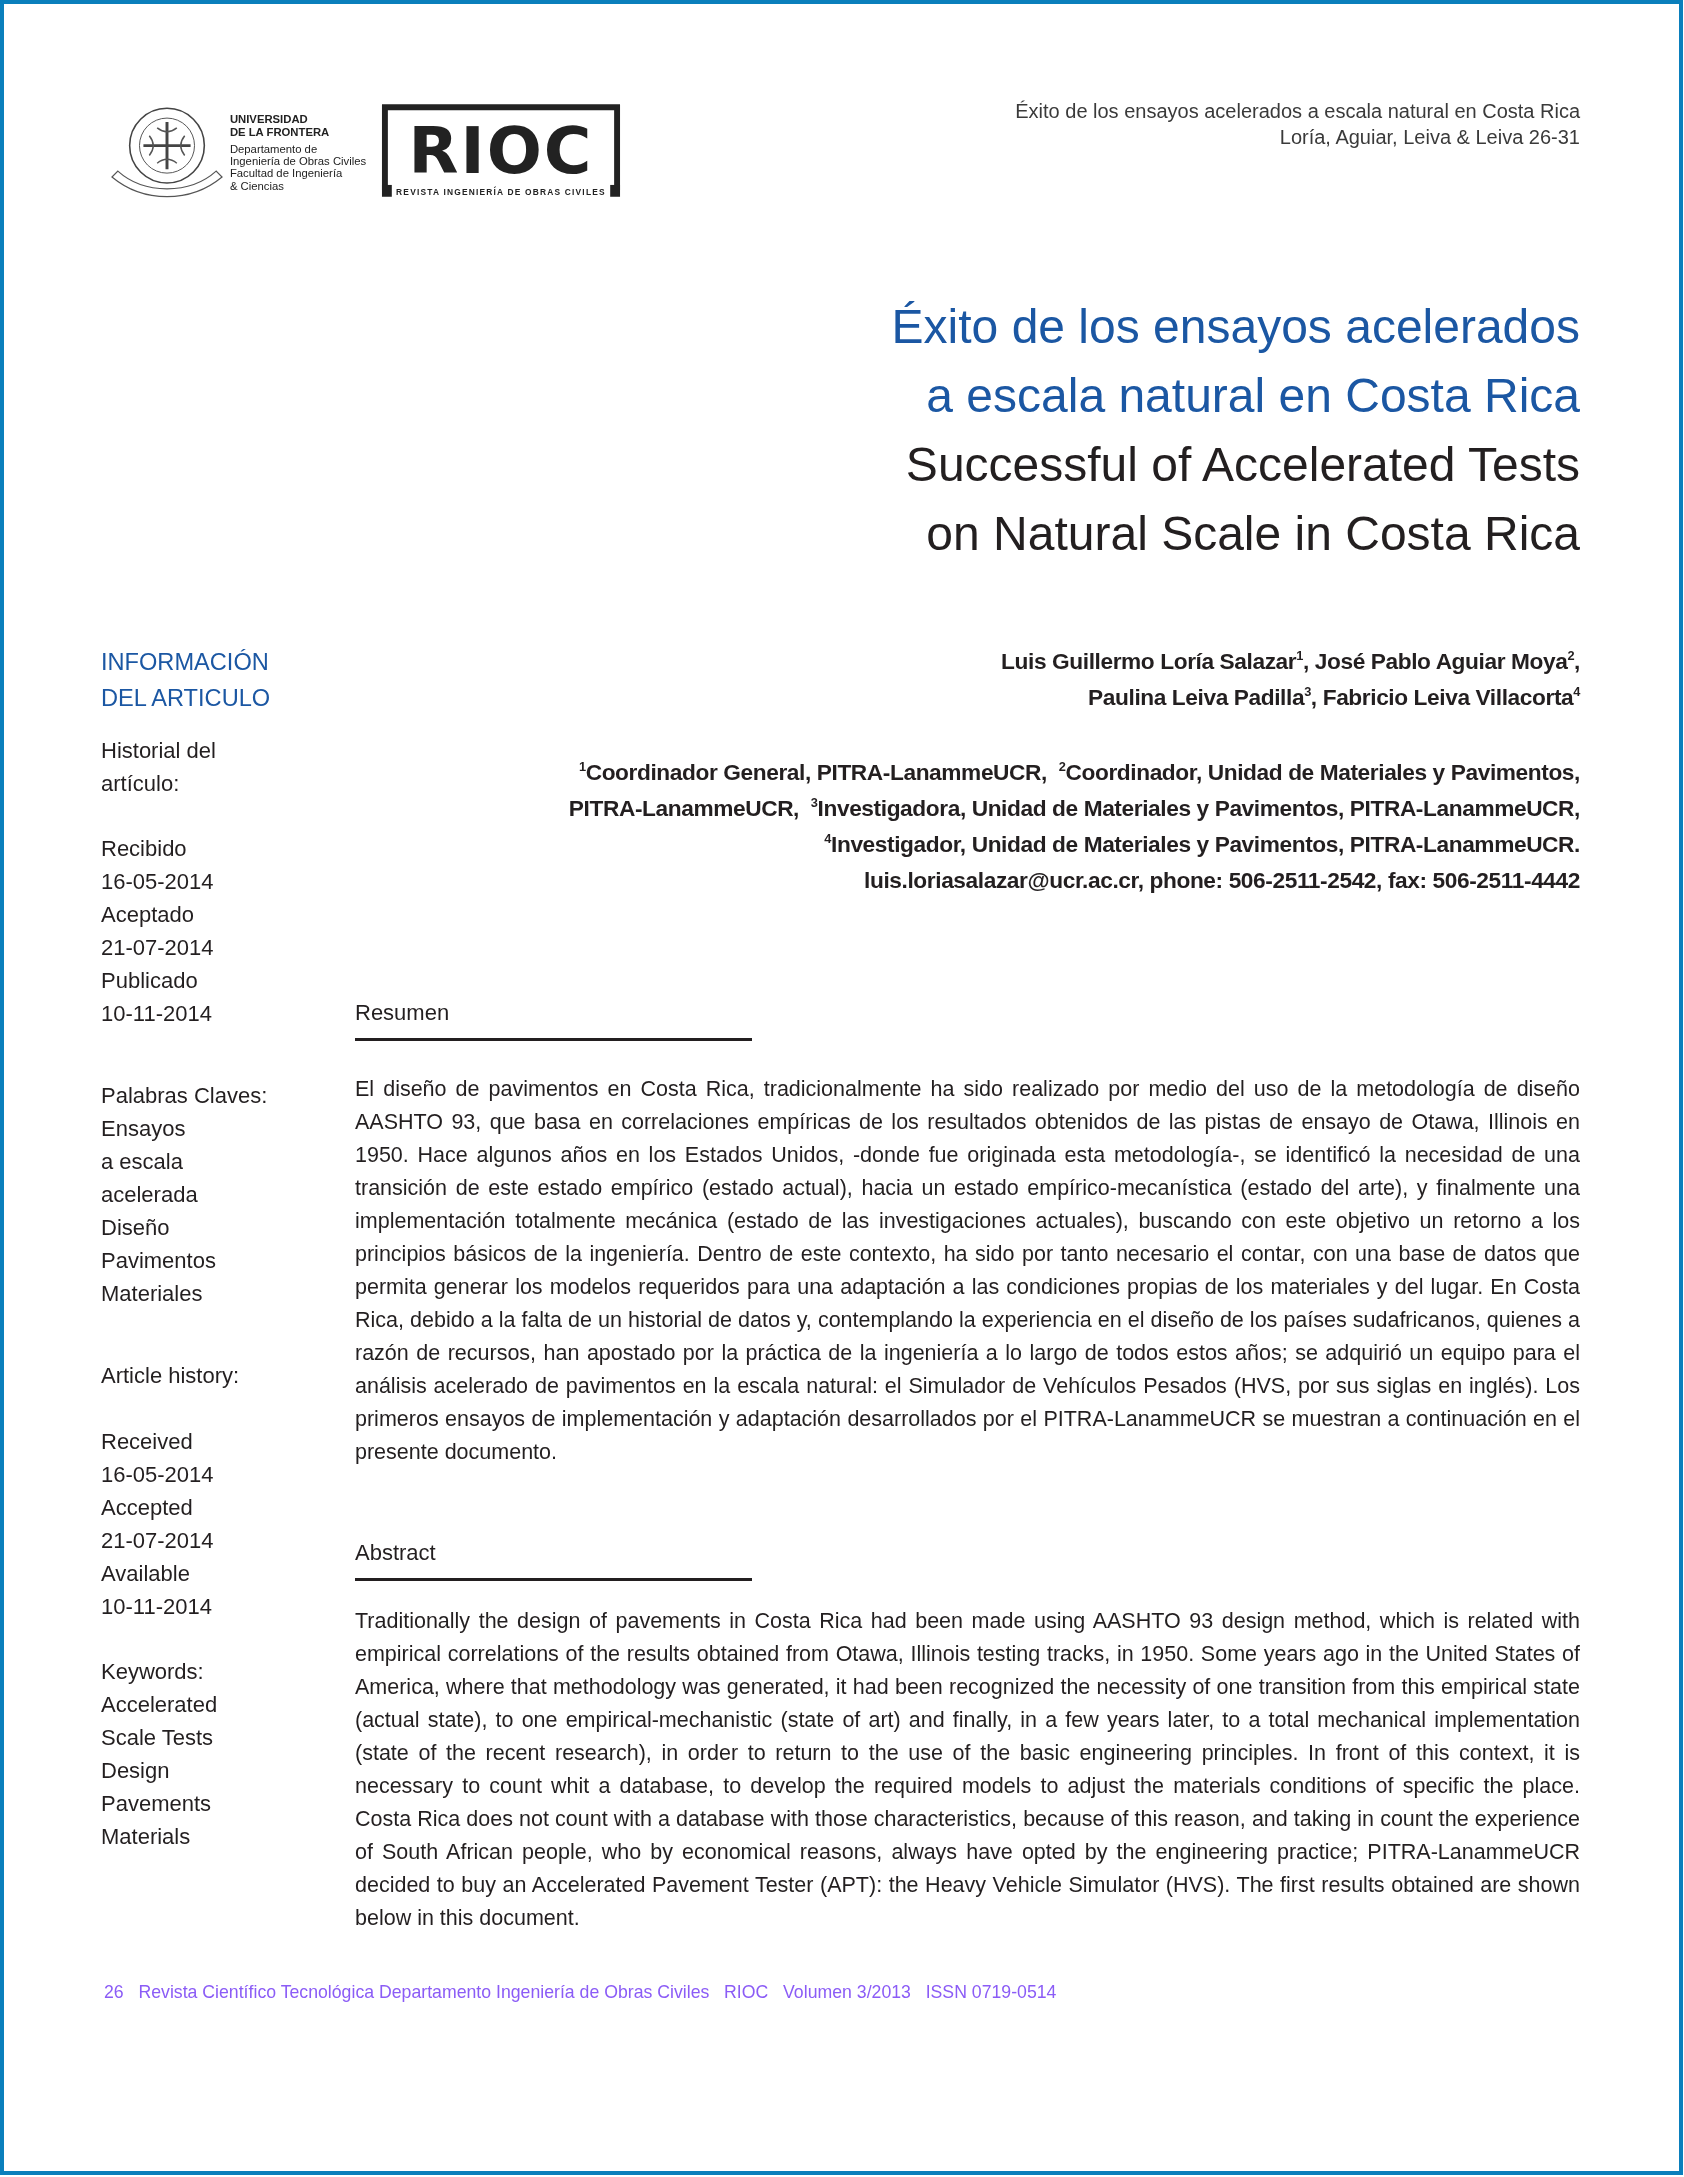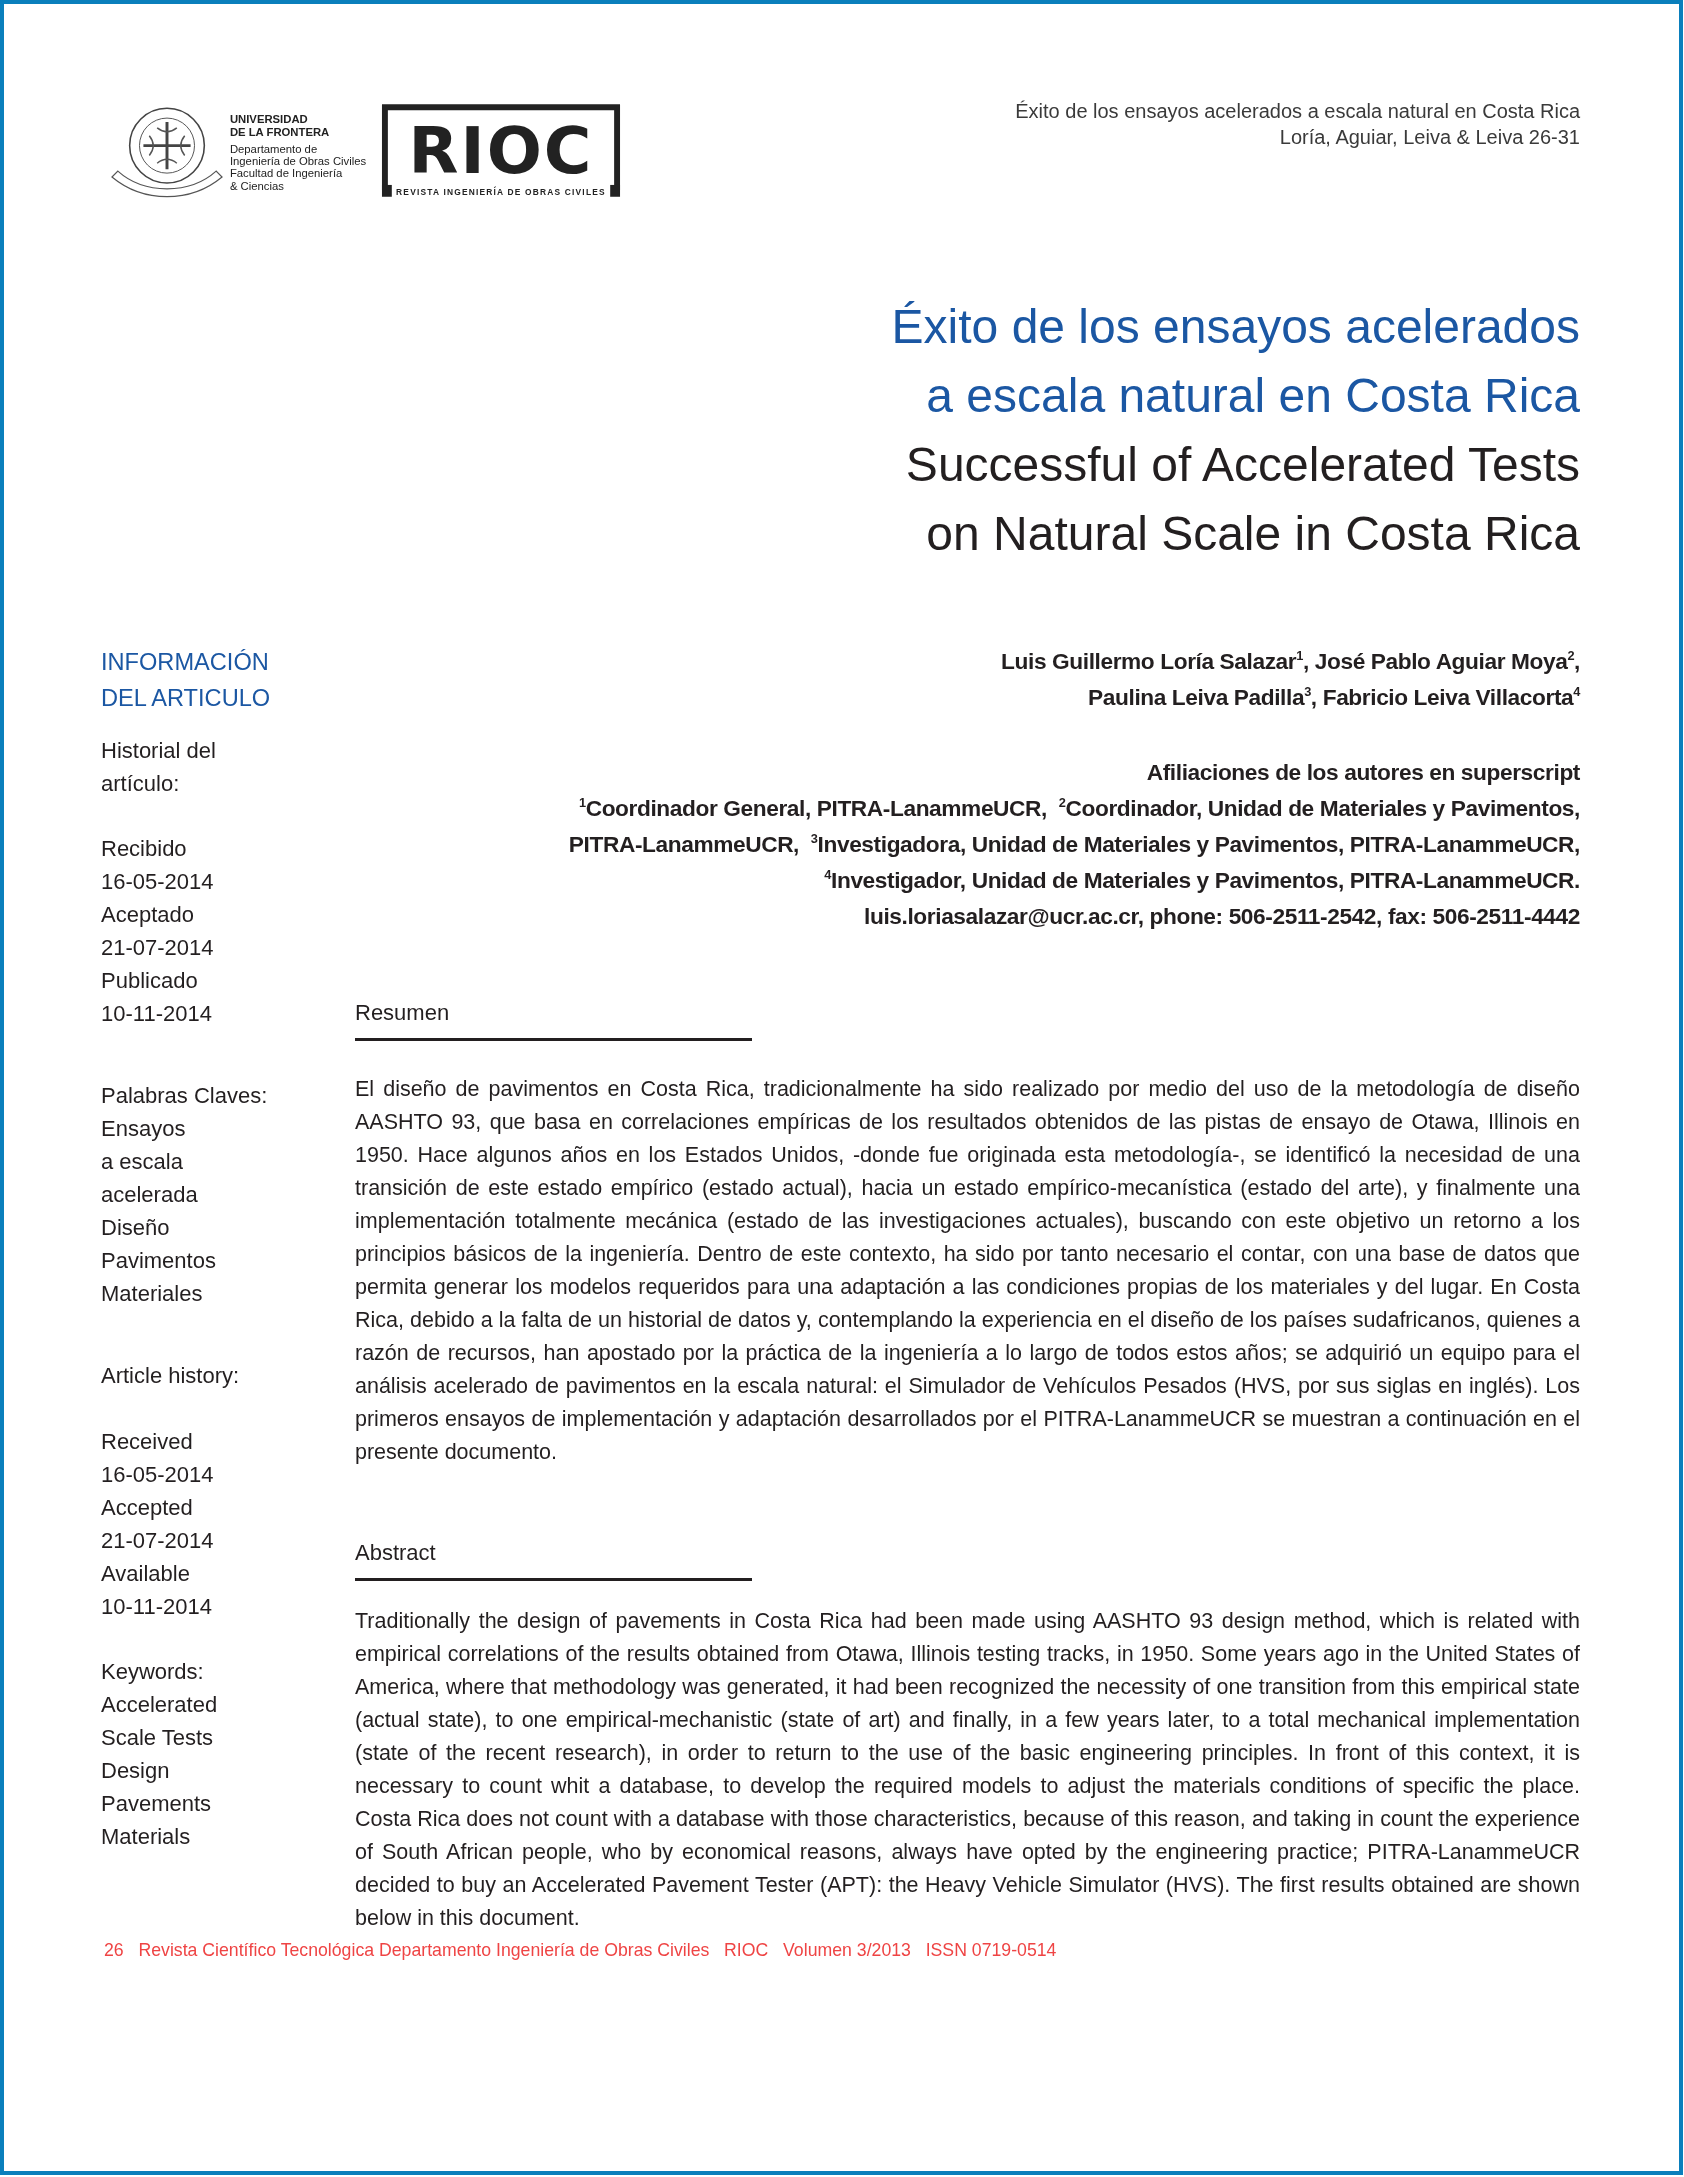--- a/index.html
+++ b/index.html
@@ -71,22 +71,22 @@
     }
     .section-rule {
       position: absolute; left: 355px; width: 397px; height: 3px; background: #231f20;
     }
     .body-text {
       position: absolute; left: 355px; width: 1225px;
       font-size: 21.5px; line-height: 33px; text-align: justify;
       color: #231f20;
     }
     .footer {
-      position: absolute; left: 104px; top: 1940px;
-      font-size: 17.7px; color: #ef4444; white-space: pre;
+      position: absolute; left: 104px; top: 1982px;
+      font-size: 17.7px; color: #8b5cf6; white-space: pre;
       font-family: "Liberation Sans Narrow", "Liberation Sans", sans-serif;
     }
   </style>
 </head>
 <body>
 
 <div class="page-frame"></div>
 
 <div class="logos">
   <svg class="seal" viewBox="0 0 116 96">
@@ -132,21 +132,20 @@
 <div class="authors">
   <div>
     <span>Luis Guillermo Loría Salazar</span><sup>1</sup>, <span>José Pablo Aguiar Moya</span><sup>2</sup>,
   </div>
   <div>
     <span>Paulina Leiva Padilla</span><sup>3</sup>, <span>Fabricio Leiva Villacorta</span><sup>4</sup>
   </div>
 </div>
 
 <div class="affil">
-  <div>Afiliaciones de los autores en superscript</div>
   <div><sup>1</sup><span>Coordinador General, PITRA-LanammeUCR,</span>&nbsp; <sup>2</sup><span>Coordinador, Unidad de Materiales y Pavimentos,</span></div>
   <div><span>PITRA-LanammeUCR,</span>&nbsp; <sup>3</sup><span>Investigadora, Unidad de Materiales y Pavimentos, PITRA-LanammeUCR,</span></div>
   <div><sup>4</sup><span>Investigador, Unidad de Materiales y Pavimentos, PITRA-LanammeUCR.</span></div>
   <div>luis.loriasalazar@ucr.ac.cr, phone: 506-2511-2542, fax: 506-2511-4442</div>
 </div>
 
 <div class="sidebar">
   <div class="side-heading">
     <div>INFORMACIÓN</div>
     <div>DEL ARTICULO</div>

